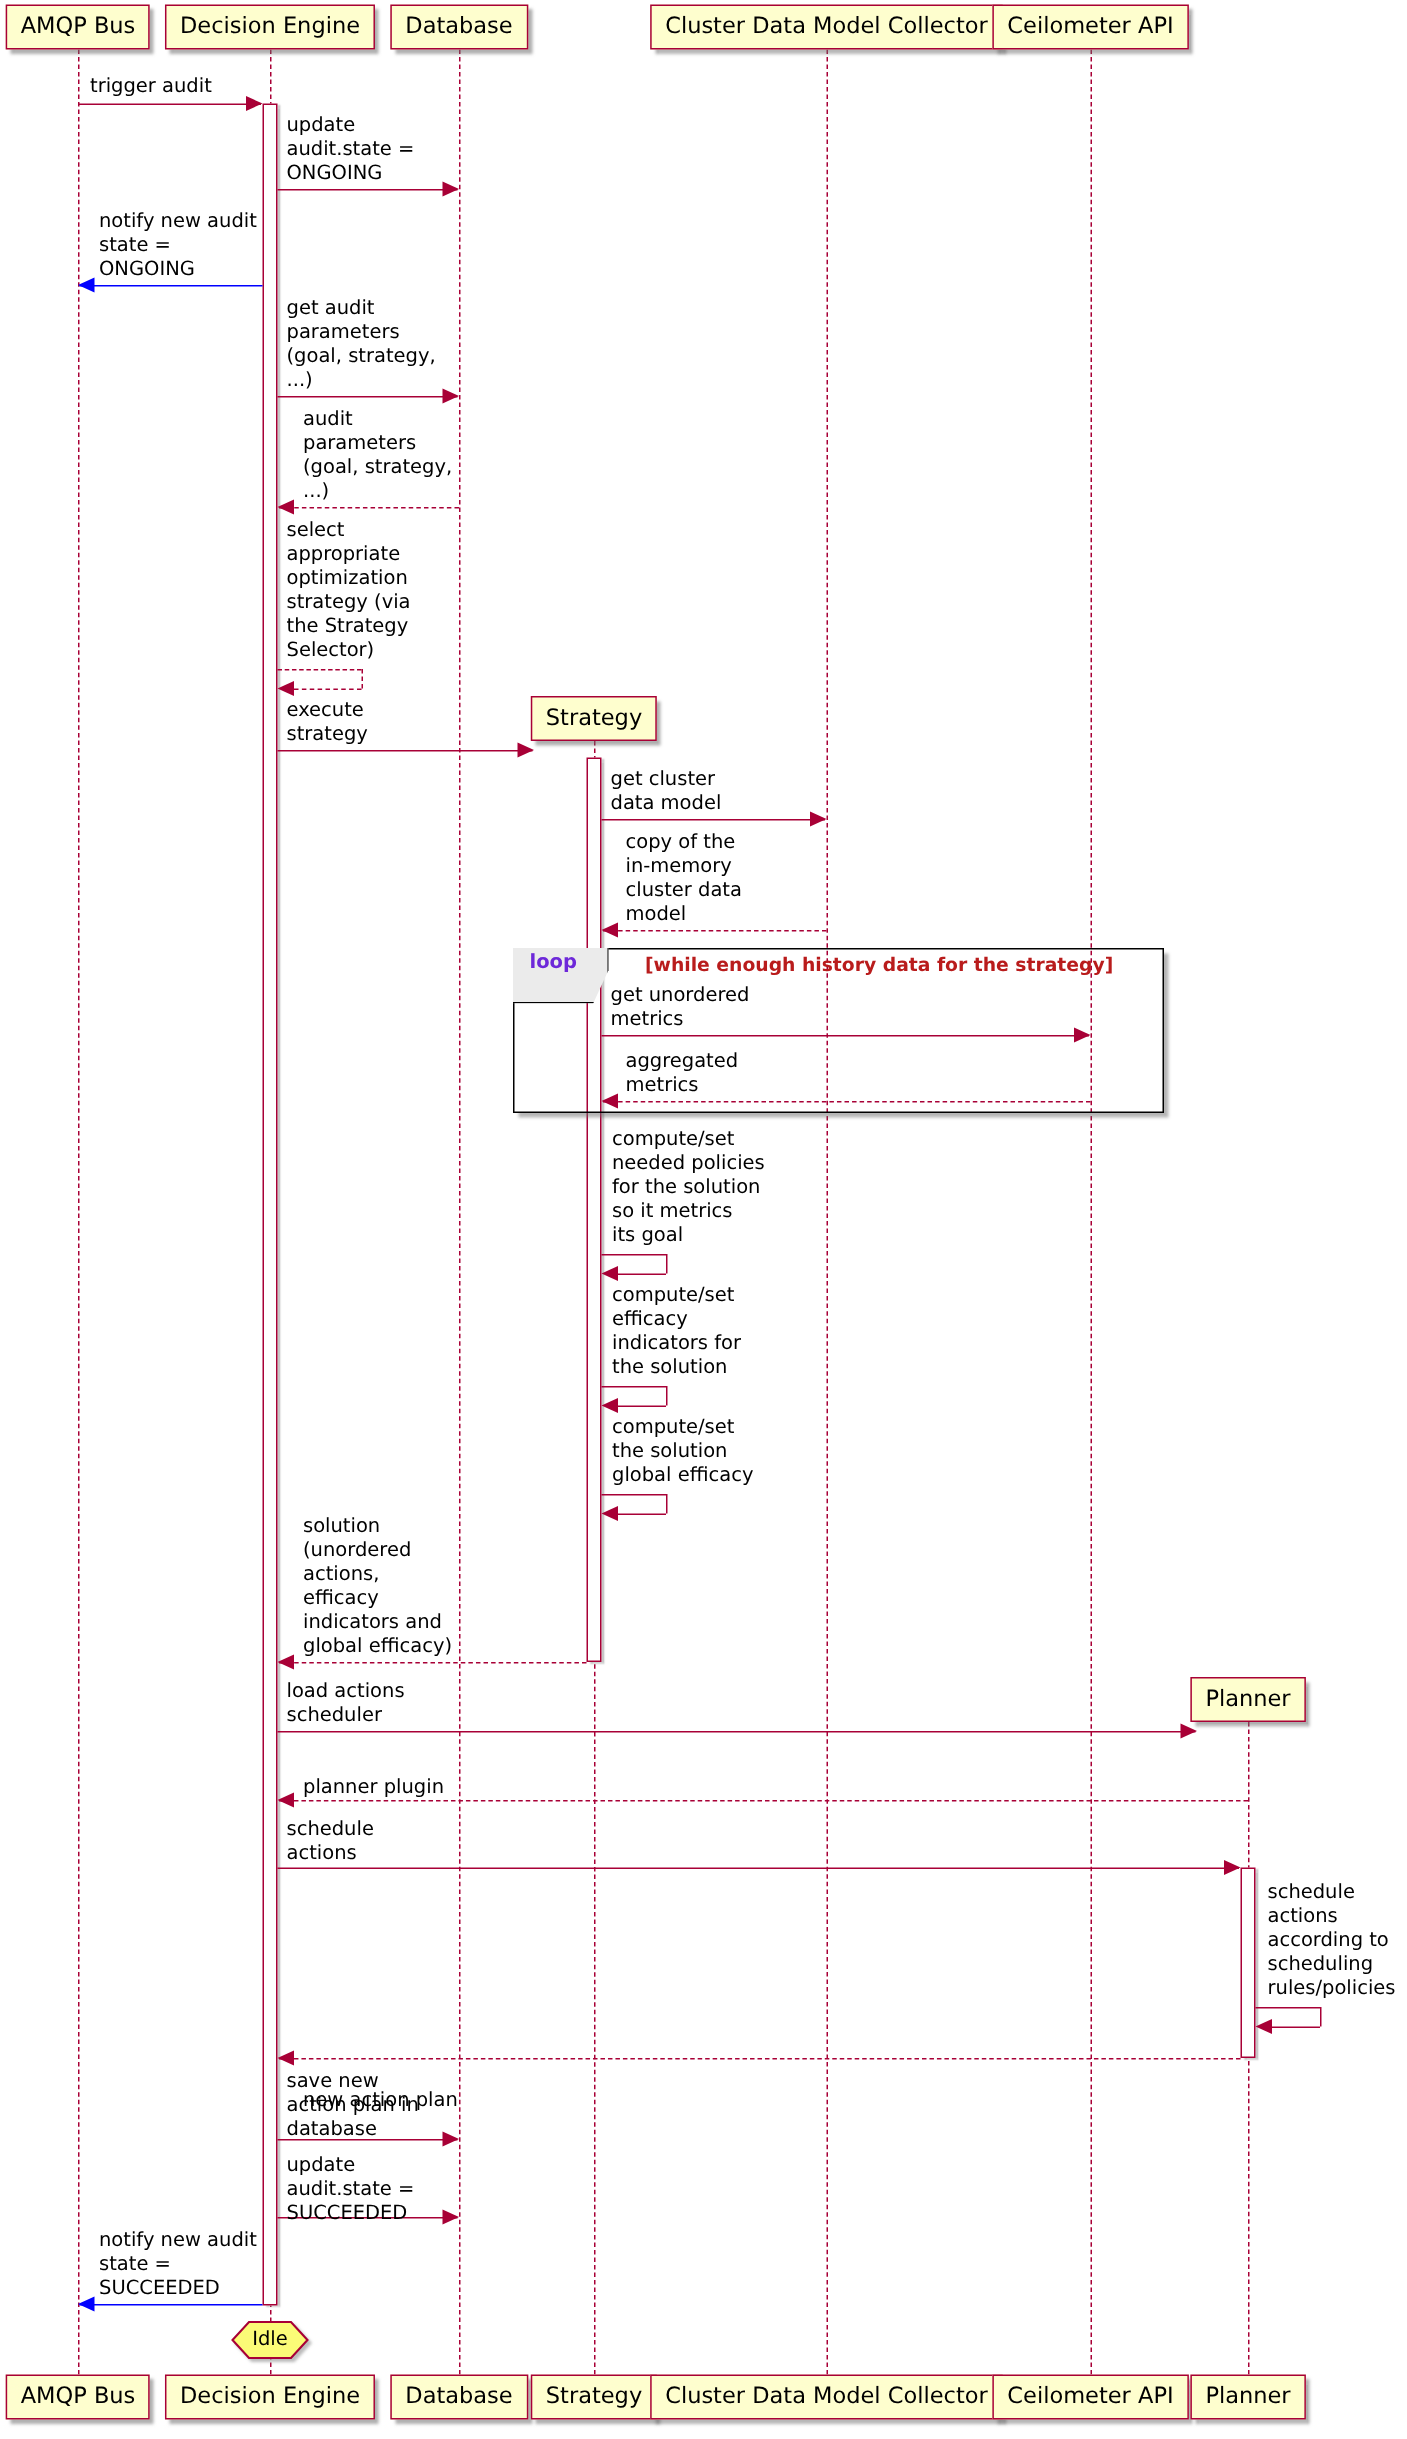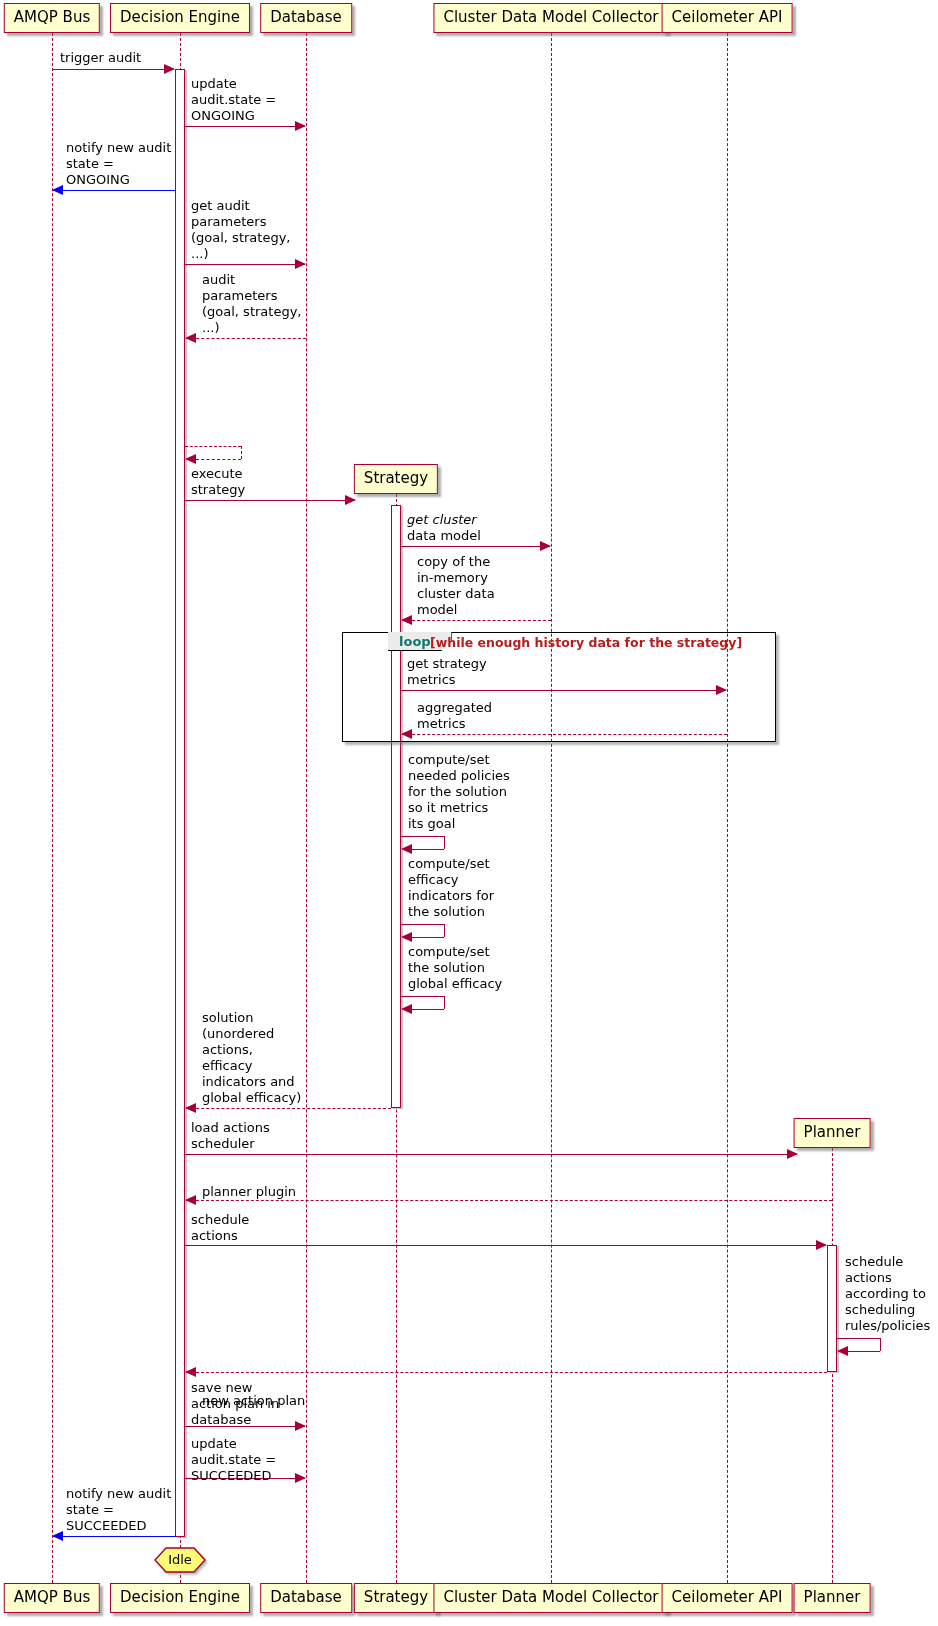--- a/index.html
+++ b/index.html
@@ -25,22 +25,22 @@
   .vline { position:absolute; width:0; }
   .vline.solid  { border-left:1.5px solid; }
   .vline.dashed { border-left:1.5px dashed; }
   .head { position:absolute; width:0; height:0; border-style:solid; }
   .msg-label { position:absolute; font-size:13px; line-height:16px; color:#000; white-space:nowrap; }
   .loop-frame { position:absolute; border:1.7px solid #000; box-shadow:3px 3px 2px rgba(110,110,110,.5); background:transparent; }
   .loop-op {
     position:absolute; background:#EBEBEB;
     border-right:1.7px solid #000; border-bottom:1.7px solid #000;
     clip-path:polygon(0 0,100% 0,100% 40%,84% 100%,0 100%);
-    font-weight:bold; font-size:13px; color:#0f766e;
-    height:19px; line-height:19px; padding:0 20px 0 11px; white-space:nowrap;margin-left:46px;
+    font-weight:bold; font-size:13px; color:#6d28d9;
+    height:37px; line-height:19px; padding:0 20px 0 11px; white-space:nowrap;
   }
   .loop-guard { position:absolute; font-weight:bold; font-size:12.5px; line-height:16px; color:#b91c1c; white-space:nowrap; }
   .hexnote { position:absolute; transform:translateX(-50%); filter:drop-shadow(2px 2px 1px rgba(120,120,120,.5)); }
   .hexnote .hexlabel {
     position:absolute; left:0; top:0; width:100%; height:100%;
     text-align:center; line-height:25px; font-size:13px; color:#000;
   }
 </style>
 </head>
 <body>
@@ -91,44 +91,52 @@
     <div class="msg-label" style="left: 202px; top: 272px;">
       <span style="display: block;">audit</span>
       <span style="display: block;">parameters</span>
       <span style="display: block;">(goal, strategy,</span>
       <span style="display: block;">...)</span>
     </div>
     <div class="hline dashed" style="left: 185px; top: 446px; width: 56px; border-top-color: rgb(168, 0, 54);"></div>
     <div class="vline dashed" style="left: 241px; top: 446px; height: 13px; border-left-color: rgb(168, 0, 54);"></div>
     <div class="hline dashed" style="left: 196px; top: 459px; width: 45px; border-top-color: rgb(168, 0, 54);"></div>
     <div class="head" style="top: 454px; left: 185px; border-width: 5px 11px 5px 0px; border-color: transparent rgb(168, 0, 54) transparent transparent;"></div>
+    <div class="msg-label" style="left: 191px; top: 346px;">
+      <span style="display: block;">select</span>
+      <span style="display: block;">appropriate</span>
+      <span style="display: block;">optimization</span>
+      <span style="display: block;">strategy (via</span>
+      <span style="display: block;">the Strategy</span>
+      <span style="display: block;">Selector)</span>
+    </div>
     <div class="hline solid" style="left: 185px; top: 500px; width: 170px; border-top-color: rgb(168, 0, 54);"></div>
     <div class="head" style="top: 495px; left: 345px; border-width: 5px 0px 5px 11px; border-color: transparent transparent transparent rgb(168, 0, 54);"></div>
     <div class="msg-label" style="left: 191px; top: 466px;">
       <span style="display: block;">execute</span>
       <span style="display: block;">strategy</span>
     </div>
     <div class="hline solid" style="left: 401px; top: 546px; width: 149px; border-top-color: rgb(168, 0, 54);"></div>
     <div class="head" style="top: 541px; left: 540px; border-width: 5px 0px 5px 11px; border-color: transparent transparent transparent rgb(168, 0, 54);"></div>
     <div class="msg-label" style="left: 407px; top: 512px;">
-      <span style="display: block; font-style: italic;">get cluster</span>
+      <span style="display: block;">get cluster</span>
       <span style="display: block;">data model</span>
     </div>
     <div class="hline dashed" style="left: 402px; top: 620px; width: 149px; border-top-color: rgb(168, 0, 54);"></div>
     <div class="head" style="top: 615px; left: 401px; border-width: 5px 11px 5px 0px; border-color: transparent rgb(168, 0, 54) transparent transparent;"></div>
     <div class="msg-label" style="left: 417px; top: 554px;">
       <span style="display: block;">copy of the</span>
       <span style="display: block;">in-memory</span>
       <span style="display: block;">cluster data</span>
       <span style="display: block;">model</span>
     </div>
     <div class="hline solid" style="left: 401px; top: 690px; width: 325px; border-top-color: rgb(168, 0, 54);"></div>
     <div class="head" style="top: 685px; left: 716px; border-width: 5px 0px 5px 11px; border-color: transparent transparent transparent rgb(168, 0, 54);"></div>
     <div class="msg-label" style="left: 407px; top: 656px;">
-      <span style="display: block;">get strategy</span>
+      <span style="display: block;">get unordered</span>
       <span style="display: block;">metrics</span>
     </div>
     <div class="hline dashed" style="left: 402px; top: 734px; width: 325px; border-top-color: rgb(168, 0, 54);"></div>
     <div class="head" style="top: 729px; left: 401px; border-width: 5px 11px 5px 0px; border-color: transparent rgb(168, 0, 54) transparent transparent;"></div>
     <div class="msg-label" style="left: 417px; top: 700px;">
       <span style="display: block;">aggregated</span>
       <span style="display: block;">metrics</span>
     </div>
     <div class="hline solid" style="left: 401px; top: 836px; width: 43px; border-top-color: rgb(168, 0, 54);"></div>
     <div class="vline solid" style="left: 444px; top: 836px; height: 13px; border-left-color: rgb(168, 0, 54);"></div>

